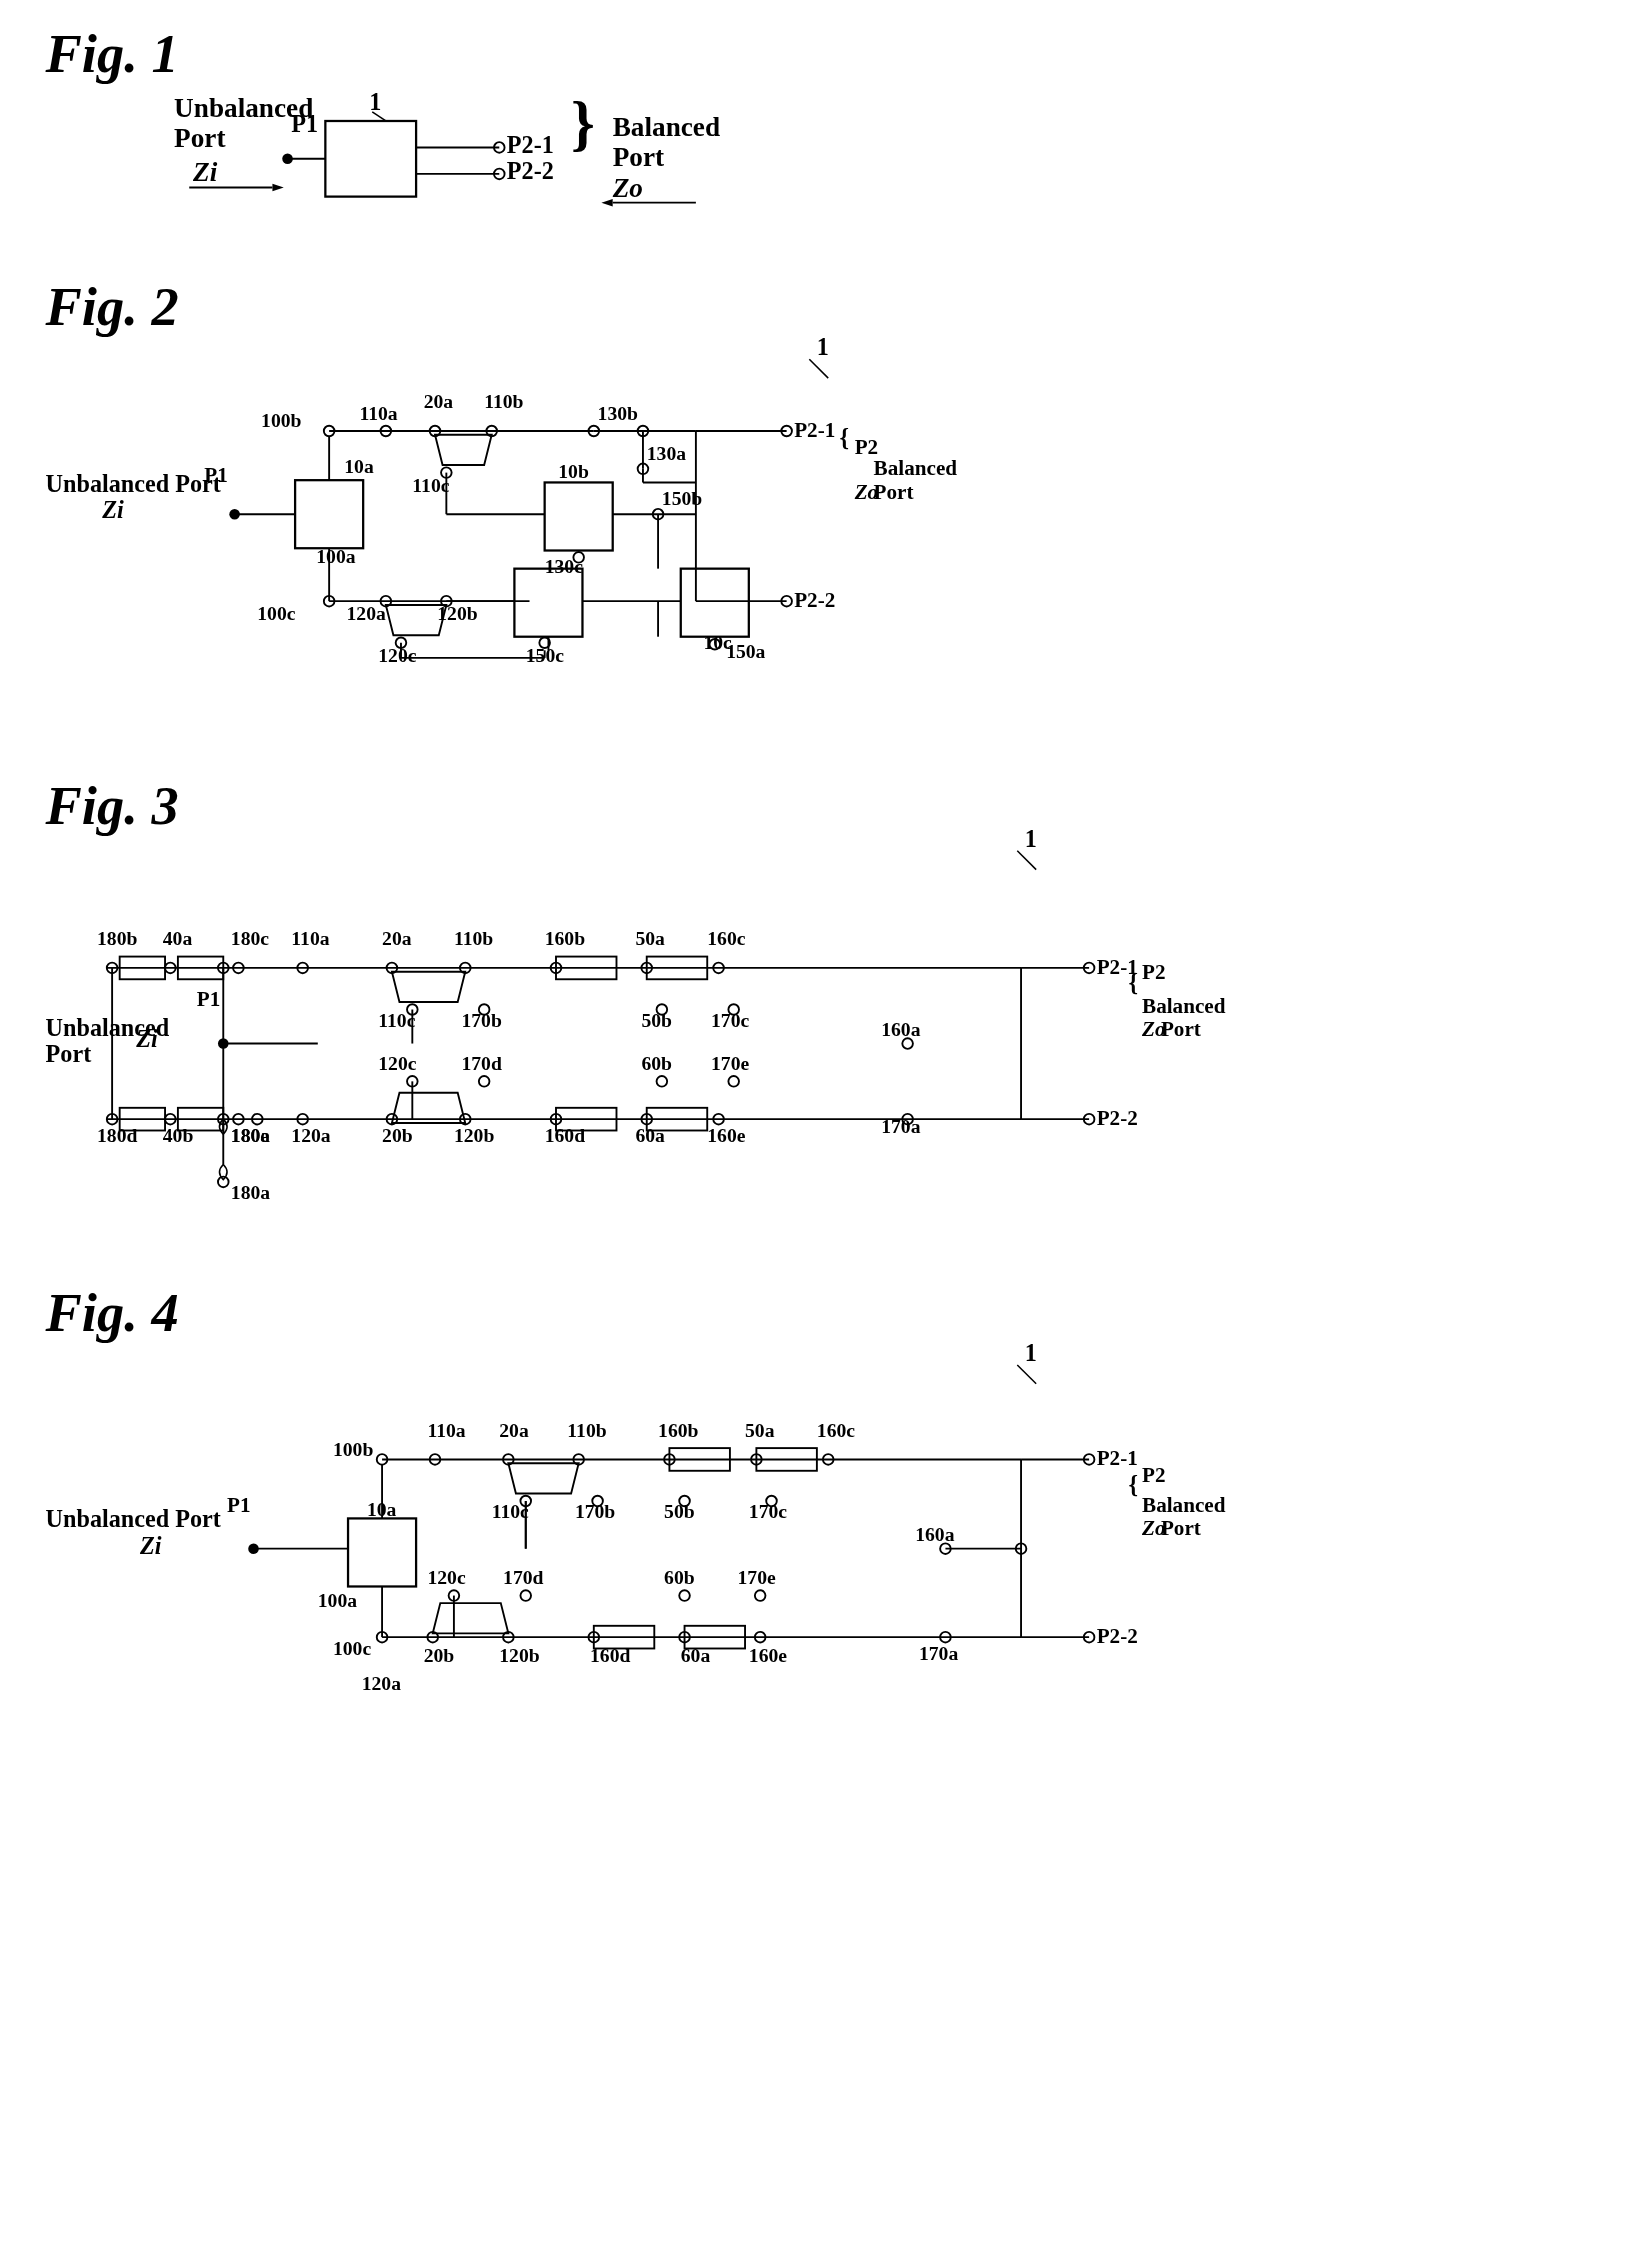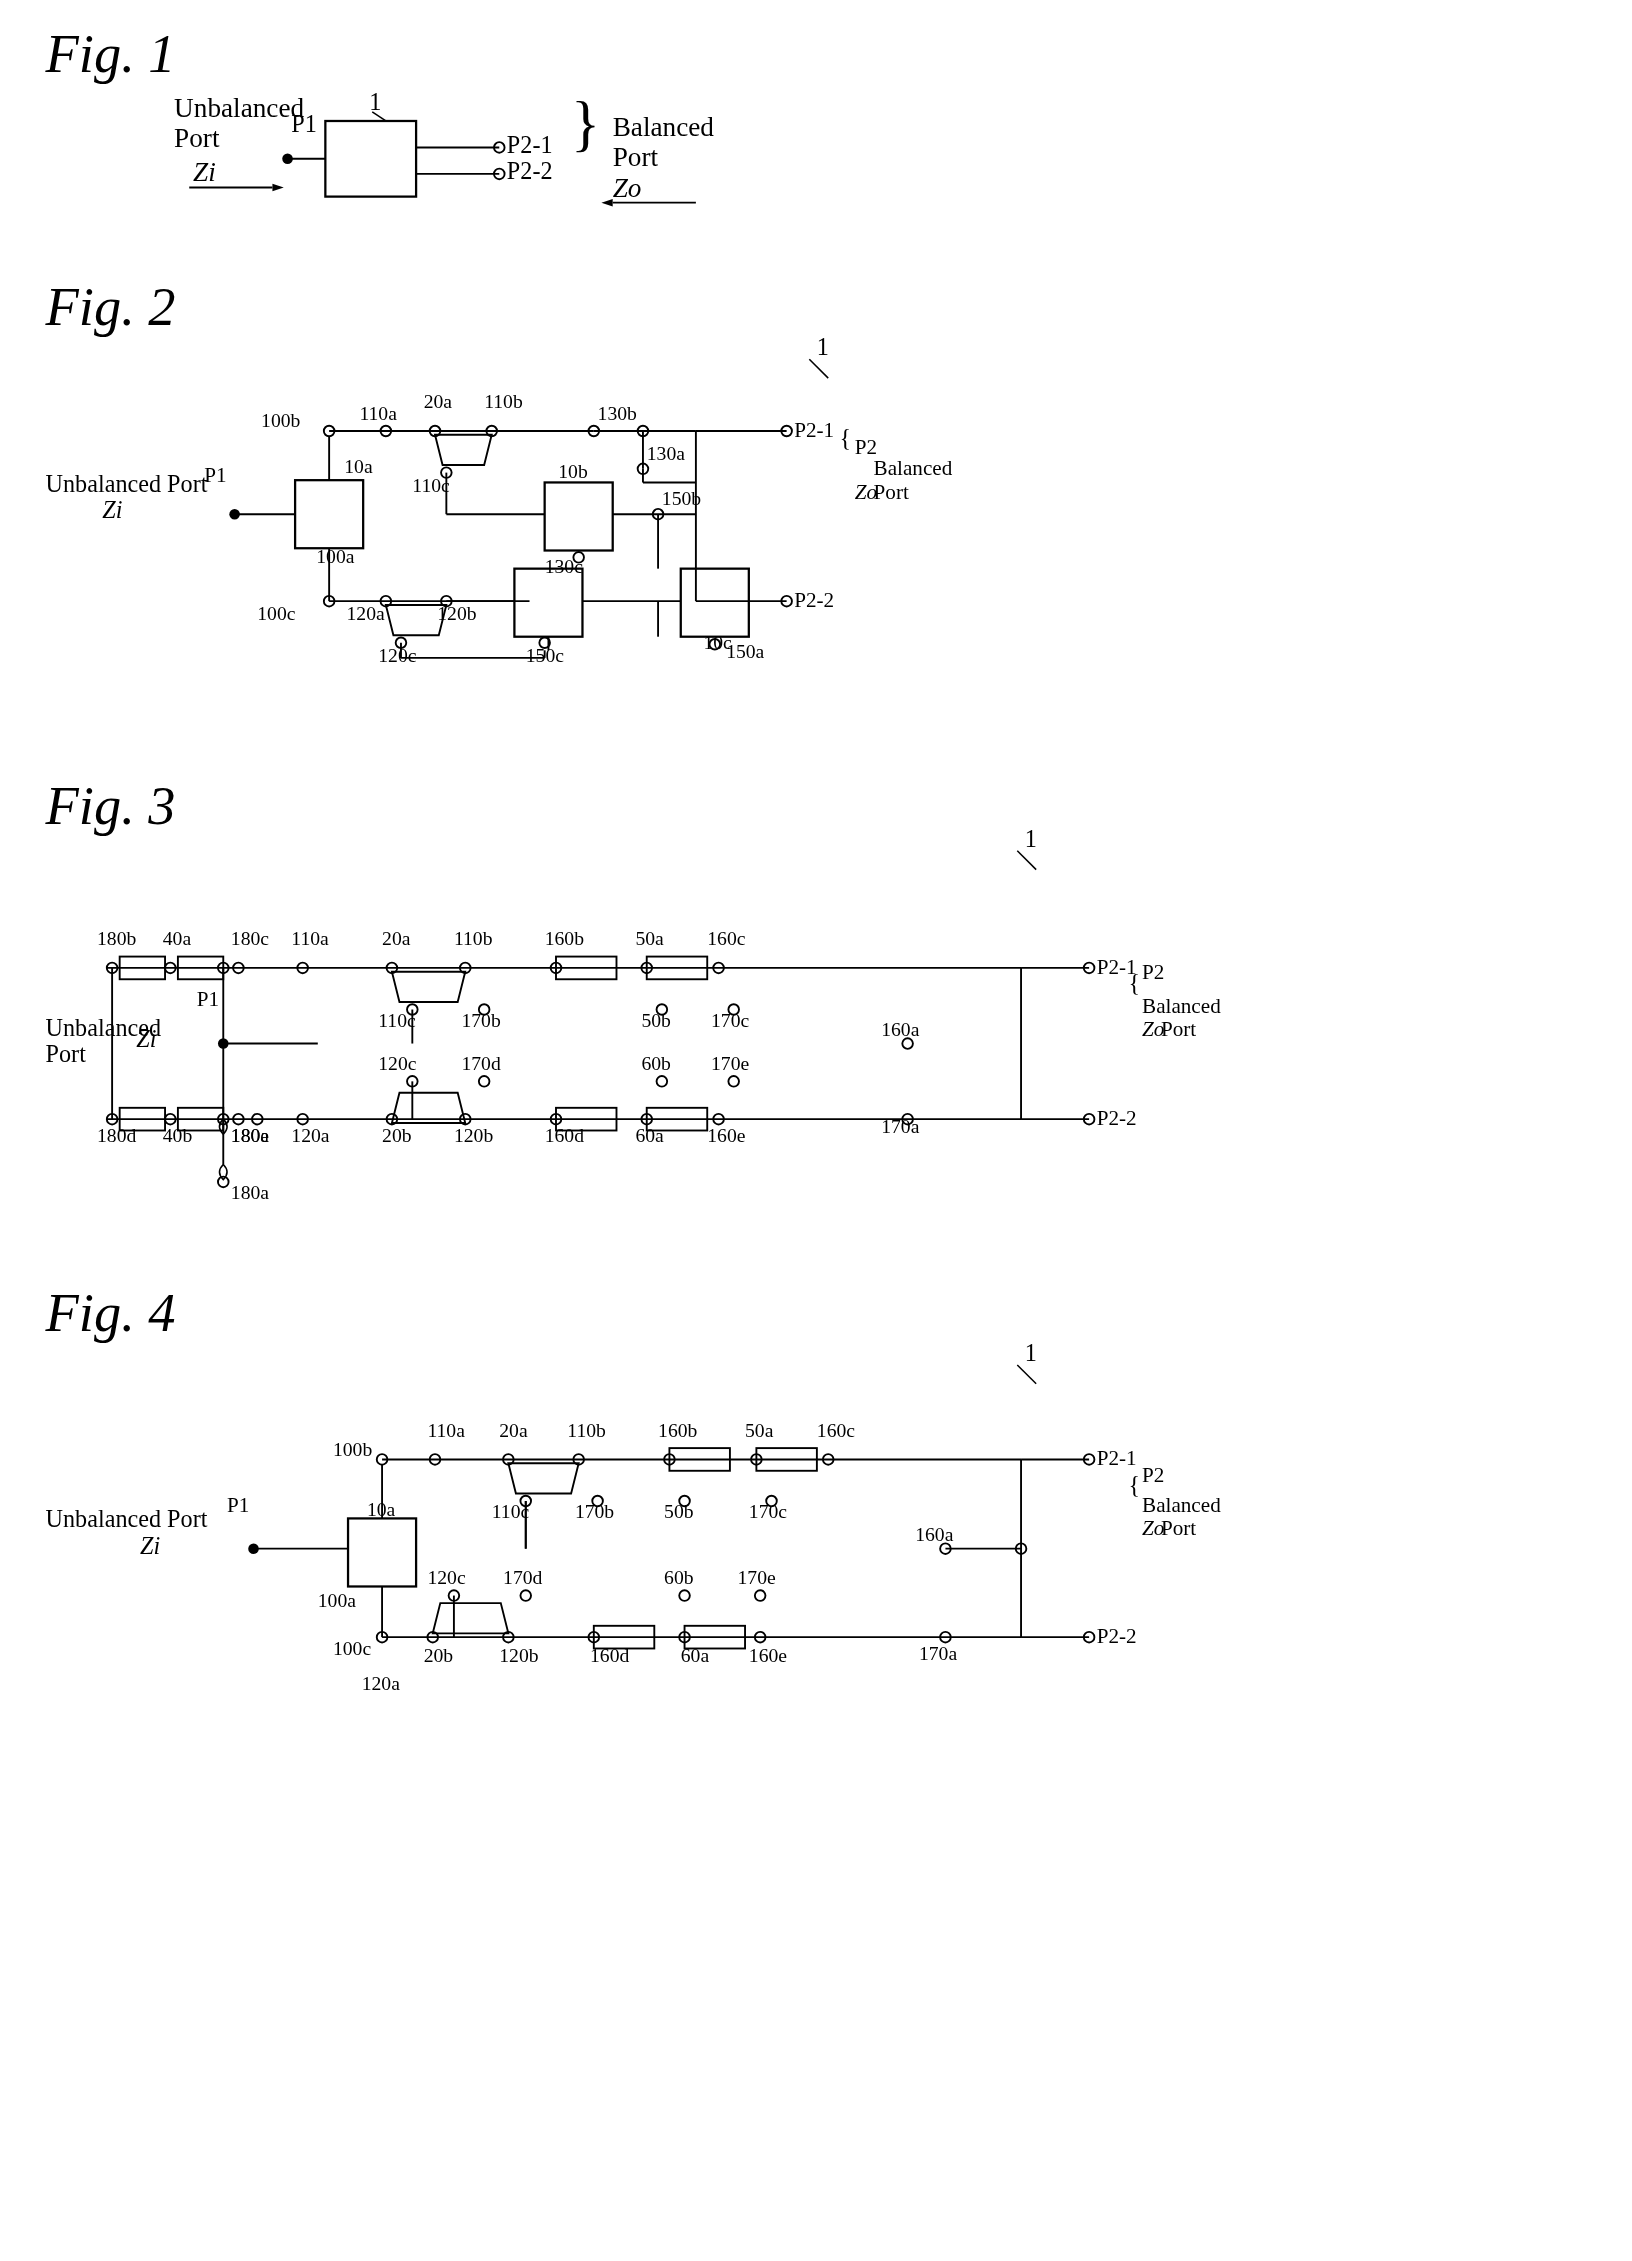--- a/index.html
+++ b/index.html
@@ -9,20 +9,21 @@
       width: 1633px;
       min-height: 2261px;
       position: relative;
       overflow: hidden;
     }
     .page {
       width: 1633px;
       min-height: 2261px;
       background: #fff;
       position: relative;
+      font-weight: bold;
     }
     svg {
       position: absolute;
       top: 0; left: 0;
       width: 1633px;
       height: 2261px;
     }
     text {
       font-family: 'Times New Roman', Times, serif;
     }

